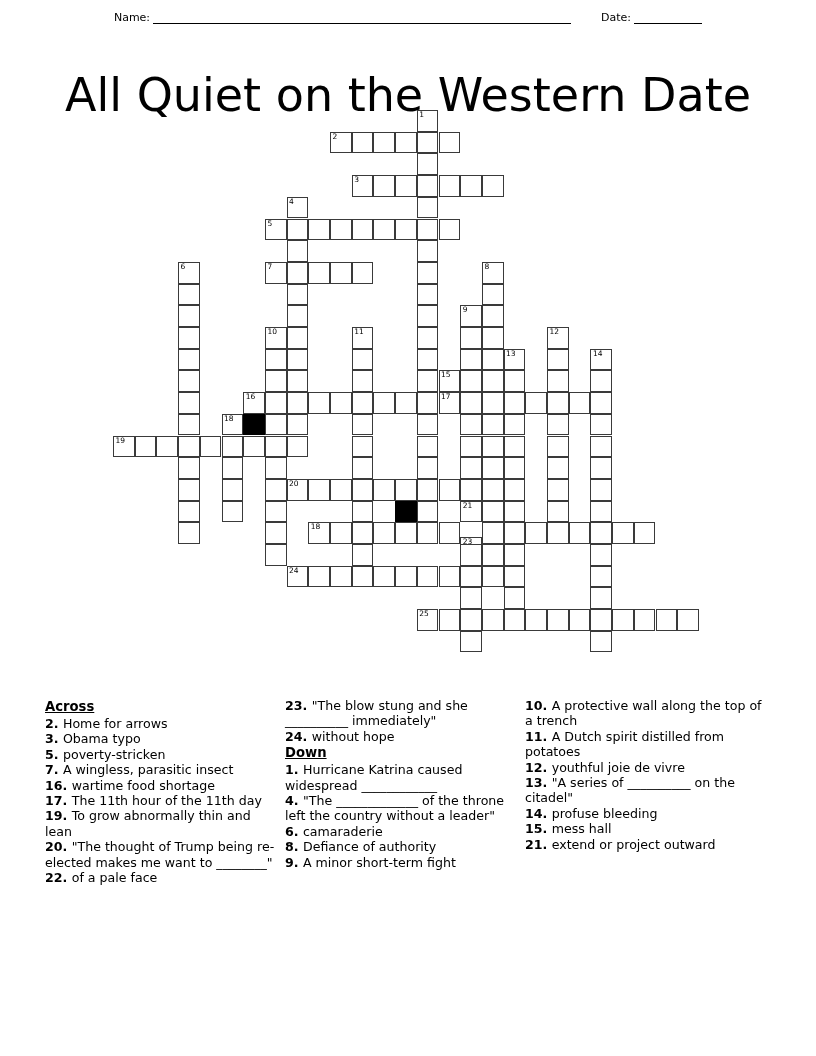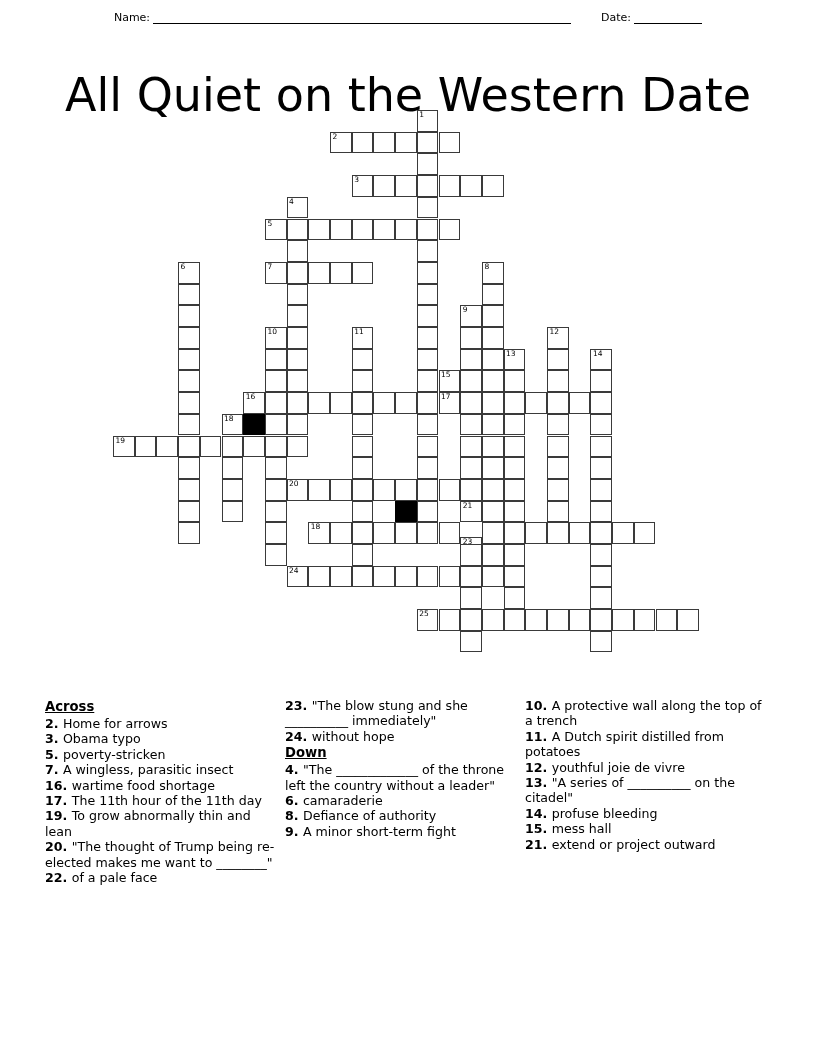--- a/index.html
+++ b/index.html
@@ -408,20 +408,21 @@
       <div class="clue"><span class="num">16. </span><span>wartime food shortage</span></div>
       <div class="clue"><span class="num">17. </span><span>The 11th hour of the 11th day</span></div>
       <div class="clue"><span class="num">19. </span><span>To grow abnormally thin and lean</span></div>
       <div class="clue"><span class="num">20. </span><span>"The thought of Trump being re-elected makes me want to ________"</span></div>
       <div class="clue"><span class="num">22. </span><span>of a pale face</span></div>
     </div>
   <div class="clue-col col-2">
       <div class="clue"><span class="num">23. </span><span>"The blow stung and she __________ immediately"</span></div>
       <div class="clue"><span class="num">24. </span><span>without hope</span></div>
       <span class="clue-heading">Down</span>
+      <div class="clue"><span class="num">1. </span><span>Hurricane Katrina caused widespread ____________</span></div>
       <div class="clue"><span class="num">4. </span><span>"The _____________ of the throne left the country without a leader"</span></div>
       <div class="clue"><span class="num">6. </span><span>camaraderie</span></div>
       <div class="clue"><span class="num">8. </span><span>Defiance of authority</span></div>
       <div class="clue"><span class="num">9. </span><span>A minor short-term fight</span></div>
     </div>
   <div class="clue-col col-3">
       <div class="clue"><span class="num">10. </span><span>A protective wall along the top of a trench</span></div>
       <div class="clue"><span class="num">11. </span><span>A Dutch spirit distilled from potatoes</span></div>
       <div class="clue"><span class="num">12. </span><span>youthful joie de vivre</span></div>
       <div class="clue"><span class="num">13. </span><span>"A series of __________ on the citadel"</span></div>

